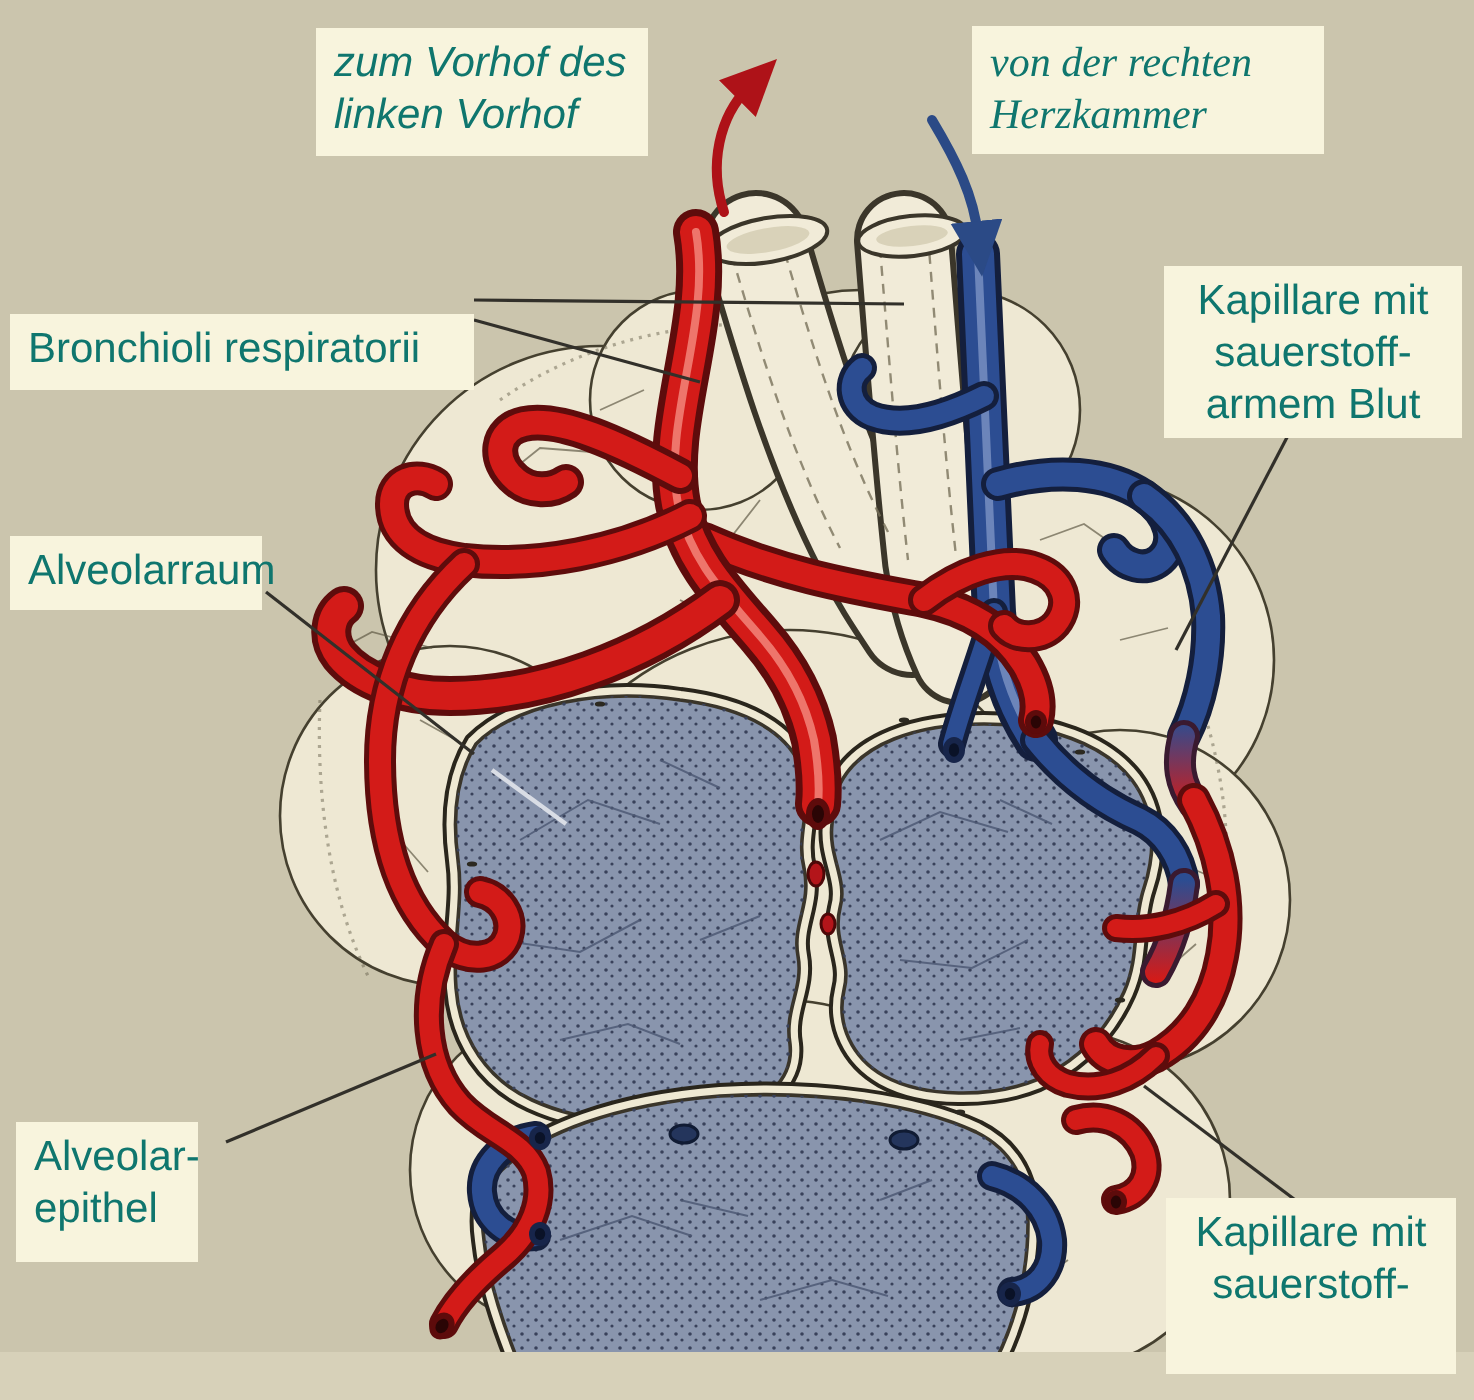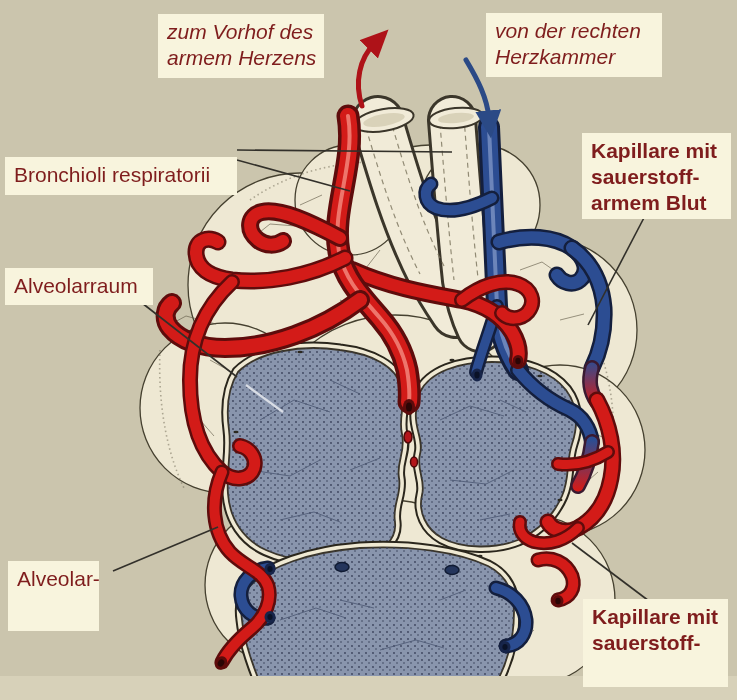--- a/index.html
+++ b/index.html
@@ -4,26 +4,26 @@
 <style>
   html,body{margin:0;padding:0;background:#9a9484;}
   .stage{
     position:relative;width:737px;height:700px;overflow:hidden;
     background:#cbc5ad;
     font-family:"Liberation Sans",sans-serif;
   }
   .stage svg{position:absolute;left:0;top:0;}
   .lbl{
     position:absolute;box-sizing:border-box;
-    background:#f8f4dd;color:#7f1d1d;
+    background:#f8f4dd;color:#0f766e;
     font-size:21px;line-height:1.24;padding:5px 9px;
     white-space:nowrap;
   }
   .lbl.it{font-style:italic;}
-  .lbl.ra{text-align:left;font-weight:bold;}
+  .lbl.ra{text-align:center;}
   .lbl span{display:block;}
   
   .vo{fill:none;stroke-linecap:round;stroke-linejoin:round;}
   .ro{stroke:#5e0c0c;} .rc{stroke:#d31b18;} .rh{stroke:#f2857a;opacity:.85;}
   .bo{stroke:#141f3d;} .bc{stroke:#2c4d92;} .bh{stroke:#7d94c4;opacity:.8;}
   .mesh{fill:none;stroke:#57513d;stroke-width:0.9;opacity:.65;}
   .smesh{fill:none;stroke:#4d5974;stroke-width:1;opacity:.85;}
   .stip{fill:none;stroke:#6a6450;stroke-width:1.6;stroke-dasharray:1.5 3;opacity:.5;}
   .lead{stroke:#32302a;stroke-width:1.6;fill:none;}
 </style>
@@ -248,44 +248,45 @@
     <g>
       <path d="M362,106 C354,82 360,58 374,44" fill="none" stroke="#ae1218" stroke-width="5" stroke-linecap="round" marker-end="url(#mAr)"></path>
     </g>
     <g>
       <path d="M466,60 C478,80 487,98 489,118" fill="none" stroke="#2b4a86" stroke-width="5" stroke-linecap="round" marker-end="url(#mAb)"></path>
     </g>
   </svg>
 
   <div class="lbl it" style="left:158px;top:14px;width:166px;height:64px;">
     <span>zum Vorhof des</span>
-    <span>armem Herzens</span>
-  </div>
-
-  <div class="lbl it" style="left:486px;top:13px;width:176px;height:64px;">
+    <span>linken Vorhof</span>
+  </div>
+
+  <div class="lbl it" style="left:486px;top:13px;width:176px;height:64px;font-family:Liberation Serif, serif;">
     <span>von der rechten</span>
     <span>Herzkammer</span>
   </div>
 
   <div class="lbl" style="left:5px;top:133px;width:232px;height:38px;margin-top:24px;">
     <span>Bronchioli respiratorii</span>
   </div>
 
-  <div class="lbl" style="left:5px;top:268px;width:148px;height:37px;">
+  <div class="lbl" style="left:5px;top:268px;width:126px;height:37px;">
     <span>Alveolarraum</span>
   </div>
 
   <div class="lbl ra" style="left:582px;top:133px;width:149px;height:86px;">
     <span>Kapillare mit</span>
     <span>sauerstoff-</span>
     <span>armem Blut</span>
   </div>
 
   <div class="lbl" style="left:8px;top:561px;width:91px;height:70px;">
     <span>Alveolar-</span>
+    <span>epithel</span>
   </div>
 
   <div class="lbl ra" style="left:583px;top:599px;width:145px;height:88px;">
     <span>Kapillare mit</span>
     <span>sauerstoff-</span>
   </div>
 
 </div>
 
 </body></html>

